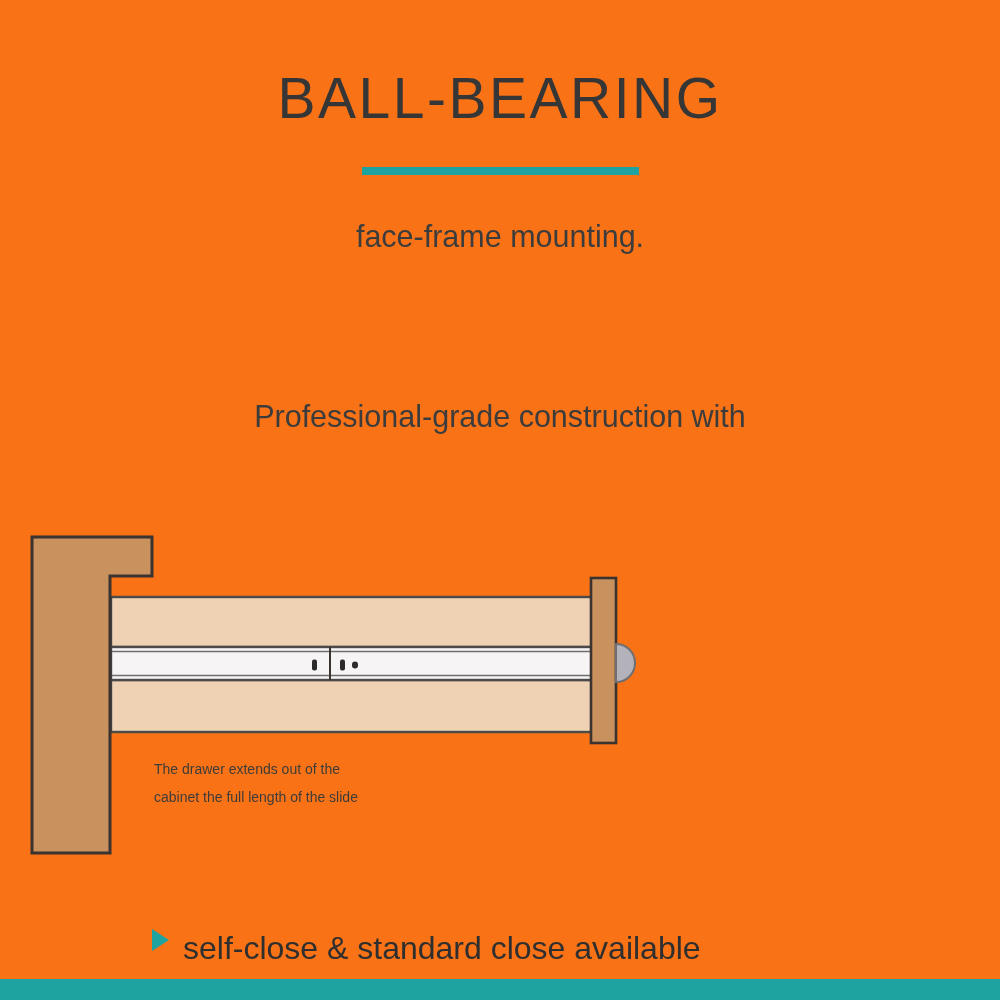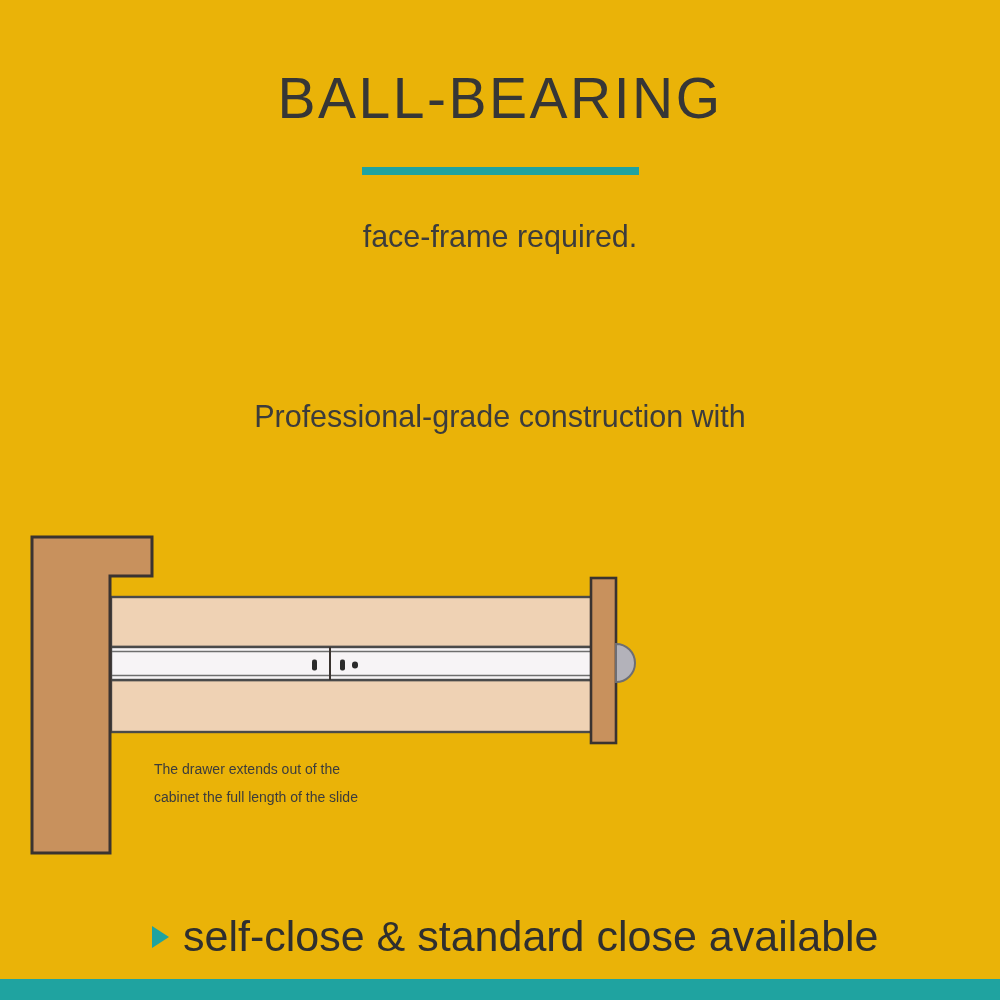--- a/index.html
+++ b/index.html
@@ -13,21 +13,21 @@
     height: 1000px;
     overflow: hidden;
     font-family: "Liberation Sans", sans-serif;
     color: #333333;
     position: relative;
   }
   .page {
     position: relative;
     width: 1000px;
     height: 1000px;
-    background: #eab308;
+    background: #f97316;
   }
 
   
   .title {
     position: absolute;
     top: 70px;
     left: 0;
     width: 1000px;
     text-align: center;
     font-size: 57px;
@@ -111,24 +111,25 @@
   }
   .bullet-arrow {
     width: 0;
     height: 0;
     border-top: 11px solid transparent;
     border-bottom: 11px solid transparent;
     border-left: 17px solid #1fa3a0;
     flex: 0 0 auto;
   }
   .bullet-text {
-    font-size: 43px;
+    font-size: 32px;
     line-height: 1;
     color: #2f2f2f;
     white-space: nowrap;
+    margin-top: 17px;
   }
 
   
   .bottom-bar {
     position: absolute;
     left: 0;
     bottom: 0;
     width: 1000px;
     height: 21px;
     background: #1fa3a0;
@@ -137,21 +138,21 @@
 </head>
 <body>
 
 <div class="page">
 
   <div class="title">BALL-BEARING</div>
 
   <div class="title-rule" style="background: rgb(31, 163, 160);"></div>
 
   <div class="para para-1">
-    <span class="line">face-frame required.</span>
+    <span class="line">face-frame mounting.</span>
   </div>
 
   <div class="para para-2">
     <span class="line">Professional-grade construction with</span>
   </div>
 
   <div class="diagram" style="top:520px;">
     <svg width="1000" height="360" viewBox="0 0 1000 360" xmlns="http://www.w3.org/2000/svg">
 
       <rect x="111" y="77" width="481" height="50" fill="#efd2b4" stroke="#4a4a4a" stroke-width="2.4"></rect>

